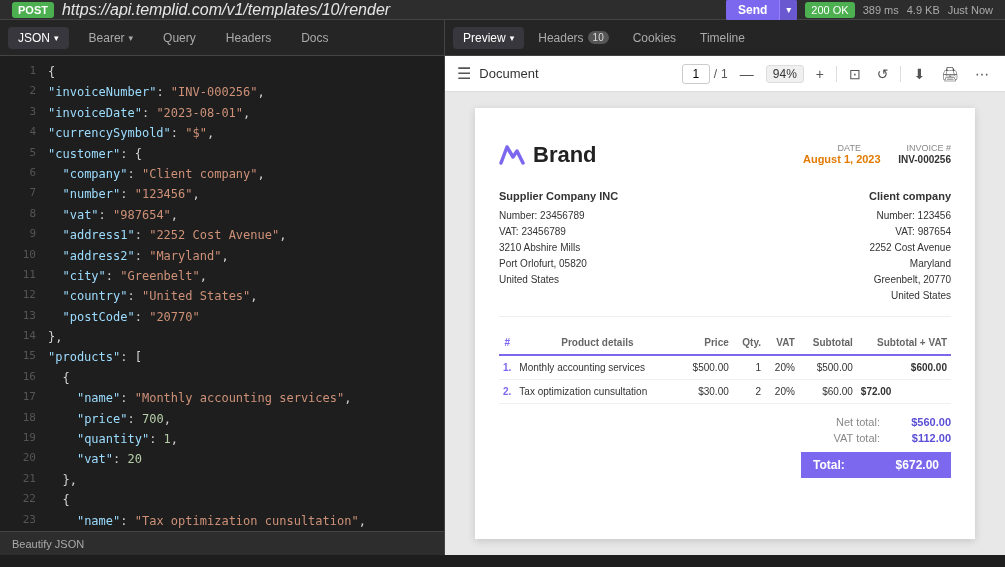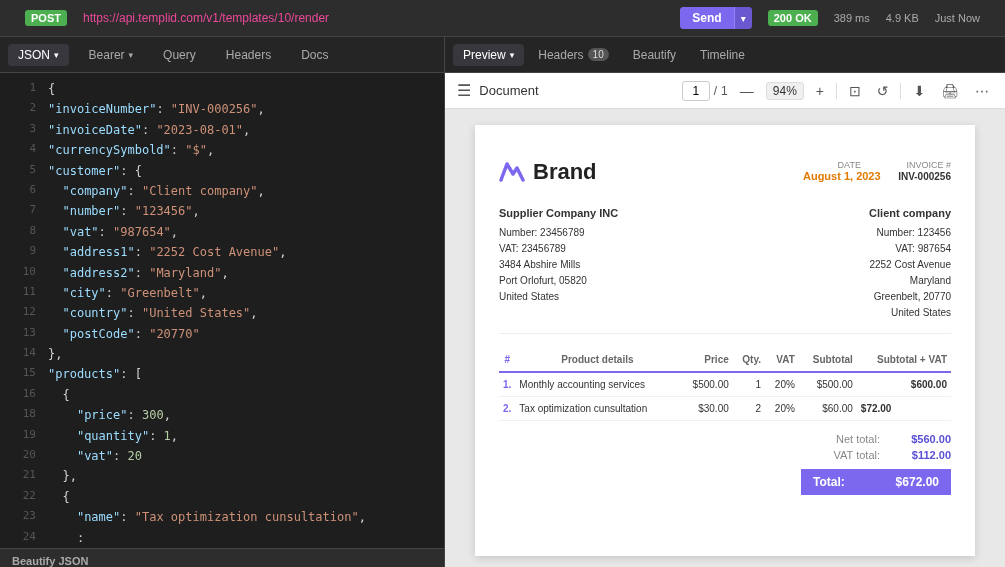--- a/index.html
+++ b/index.html
@@ -1,25 +1,25 @@
 <!DOCTYPE html>
 <html><head>
   <meta charset="utf-8">
   <style>
     * { box-sizing: border-box; margin: 0; padding: 0; }
     body { font-family: -apple-system, BlinkMacSystemFont, 'Segoe UI', sans-serif; font-size: 13px; background: #1e1e1e; color: #ccc; height: 567px; overflow: hidden; }
 
     
-    .top-bar { display: flex; align-items: center; background: #2d2d2d; height: 37px; padding: 0 25px; gap: 16px; border-bottom: 1px solid #444; }
+    .top-bar { display: flex; align-items: center; background: #2d2d2d; height: 20px; padding: 0 12px; gap: 8px; border-bottom: 1px solid #444; }
     .method-badge { background: #4CAF50; color: white; font-size: 11px; font-weight: bold; padding: 2px 6px; border-radius: 3px; }
-    .url-text { color: #ec4899; font-size: 12px; flex: 1; }
+    .url-text { color: #e5e5e5; font-size: 16px; flex: 1; font-style: italic; }
     .send-btn-group { display: flex; align-items: center; background: #7B68EE; border-radius: 4px; overflow: hidden; height: 22px; }
     .send-btn { background: #7B68EE; color: white; border: none; padding: 0 12px; font-size: 12px; font-weight: 600; cursor: pointer; height: 100%; }
     .send-dropdown { background: #6A58D0; color: white; border: none; padding: 0 6px; cursor: pointer; height: 100%; border-left: 1px solid #9980FF; font-size: 10px; }
-    .status-ok { background: #4CAF50; color: white; font-size: 11px; font-weight: bold; padding: 2px 6px; border-radius: 3px; }
+    .status-ok { background: #4CAF50; color: white; font-size: 11px; font-weight: normal; padding: 2px 6px; border-radius: 3px; }
     .stat { color: #aaa; font-size: 11px; }
     .just-now { color: #aaa; font-size: 11px; margin-left: auto; }
 
     
     .main { display: flex; height: calc(567px - 32px); }
 
     
     .left-panel { width: 445px; background: #1e1e1e; display: flex; flex-direction: column; border-right: 1px solid #444; }
     .tab-bar { display: flex; align-items: center; background: #252526; height: 36px; padding: 0 8px; gap: 10px; border-bottom: 1px solid #444; }
     .tab { padding: 4px 10px; font-size: 12px; color: #aaa; cursor: pointer; display: flex; align-items: center; gap: 4px; border-radius: 4px; }
@@ -28,21 +28,21 @@
     .code-area { flex: 1; overflow-y: auto; padding: 6px 0; font-family: 'Consolas', 'Monaco', monospace; font-size: 12px; line-height: 1.7; }
     .code-line { display: flex; padding: 0 8px; }
     .line-num { color: #555; width: 28px; text-align: right; margin-right: 12px; user-select: none; font-size: 11px; }
     .line-content { flex: 1; white-space: pre; }
     .k { color: #9CDCFE; } 
     .s { color: #CE9178; } 
     .n { color: #B5CEA8; } 
     .p { color: #D4D4D4; }
 
     .bottom-bar { height: 24px; background: #2d2d2d; display: flex; align-items: center; padding: 0 12px; border-top: 1px solid #444; }
-    .beautify-btn { color: #aaa; font-size: 11px; cursor: pointer; font-weight: bold; }
+    .beautify-btn { color: #aaa; font-size: 11px; cursor: pointer; }
 
     
     .right-panel { flex: 1; background: #f0f0f0; display: flex; flex-direction: column; }
     .right-tab-bar { display: flex; align-items: center; background: #252526; height: 36px; padding: 0 8px; gap: 4px; border-bottom: 1px solid #444; }
     .right-tab { padding: 4px 10px; font-size: 12px; color: #aaa; cursor: pointer; display: flex; align-items: center; gap: 4px; border-radius: 4px; }
     .right-tab.active { background: #37373d; color: #fff; }
     .badge { background: #555; color: #ddd; font-size: 10px; padding: 1px 5px; border-radius: 8px; }
 
     
     .doc-toolbar { display: flex; align-items: center; background: #fff; height: 36px; padding: 0 12px; gap: 8px; border-bottom: 1px solid #ddd; box-shadow: 0 1px 3px rgba(0,0,0,0.1); }
@@ -173,22 +173,26 @@
         </div>
         <div class="code-line">
           <span class="line-num">15</span>
           <span class="line-content"><span class="k">"products"</span>: <span class="p">[</span><span class="p"></span></span>
         </div>
         <div class="code-line">
           <span class="line-num">16</span>
           <span class="line-content"><span class="p">  {</span></span>
         </div>
         <div class="code-line">
+          <span class="line-num">17</span>
+          <span class="line-content">    <span class="k">"name"</span>: <span class="s">"Monthly accounting services"</span><span class="p">,</span></span>
+        </div>
+        <div class="code-line">
           <span class="line-num">18</span>
-          <span class="line-content">    <span class="k">"price"</span>: <span class="n">300</span><span class="p">,</span></span>
+          <span class="line-content">    <span class="k">"price"</span>: <span class="n">700</span><span class="p">,</span></span>
         </div>
         <div class="code-line">
           <span class="line-num">19</span>
           <span class="line-content">    <span class="k">"quantity"</span>: <span class="n">1</span><span class="p">,</span></span>
         </div>
         <div class="code-line">
           <span class="line-num">20</span>
           <span class="line-content">    <span class="k">"vat"</span>: <span class="n">20</span><span class="p"></span></span>
         </div>
         <div class="code-line">
@@ -211,21 +215,21 @@
 
     <div class="bottom-bar">
       <span class="beautify-btn">Beautify JSON</span>
     </div>
   </div>
 
   <div class="right-panel">
     <div class="right-tab-bar">
       <div class="right-tab active">Preview <span class="tab-arrow">▾</span></div>
       <div class="right-tab">Headers <span class="badge">10</span></div>
-      <div class="right-tab">Beautify</div>
+      <div class="right-tab">Cookies</div>
       <div class="right-tab">Timeline</div>
     </div>
 
     <div class="doc-toolbar">
       <span class="hamburger">☰</span>
       <span class="doc-title">Document</span>
       <div class="page-nav">
         <input class="page-input" value="1" style="">
         <span>/</span>
         <span>1</span>
@@ -264,21 +268,21 @@
               <span class="inv-num">INV-000256</span>
             </div>
           </div>
         </div>
 
         <div class="inv-addresses">
           <div class="addr-block">
             <div class="addr-title">Supplier Company INC</div>
             <div>Number: 23456789</div>
             <div>VAT: 23456789</div>
-            <div>3484 Abshire Mills</div>
+            <div>3210 Abshire Mills</div>
             <div>Port Orlofurt, 05820</div>
             <div>United States</div>
           </div>
           <div class="addr-block addr-right">
             <div class="addr-title">Client company</div>
             <div>Number: 123456</div>
             <div>VAT: 987654</div>
             <div>2252 Cost Avenue</div>
             <div>Maryland</div>
             <div>Greenbelt, 20770</div>

